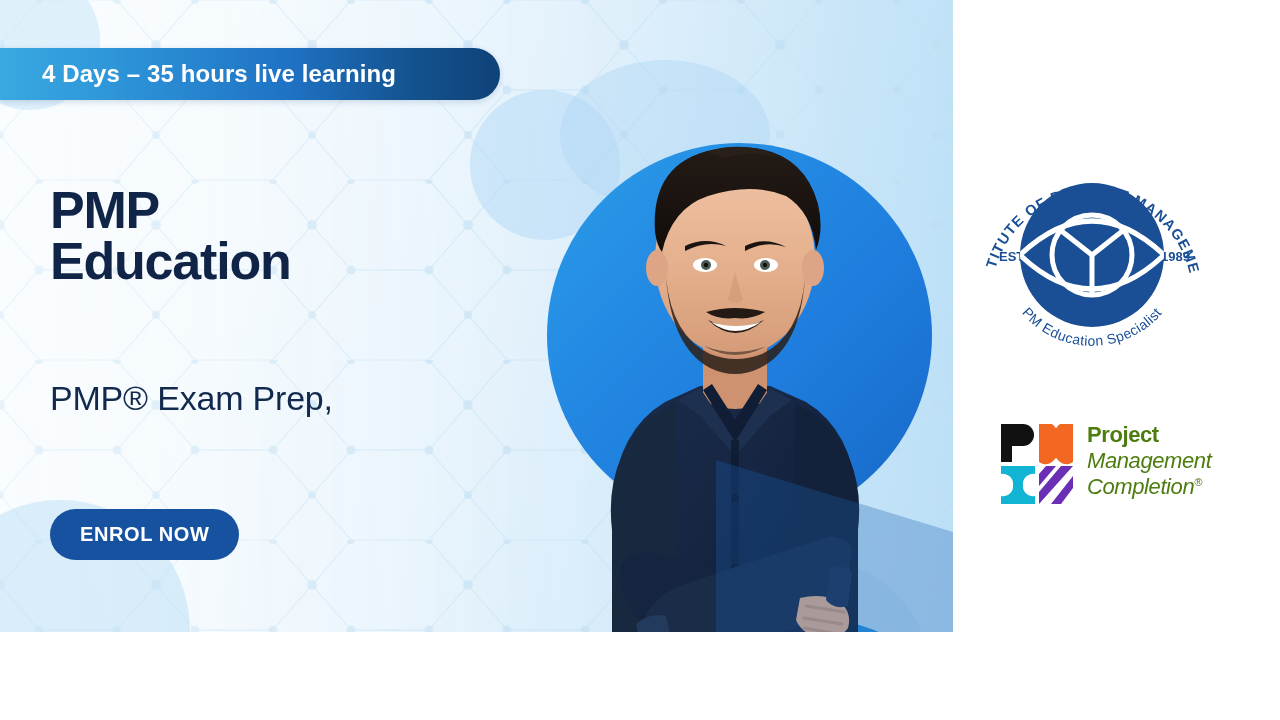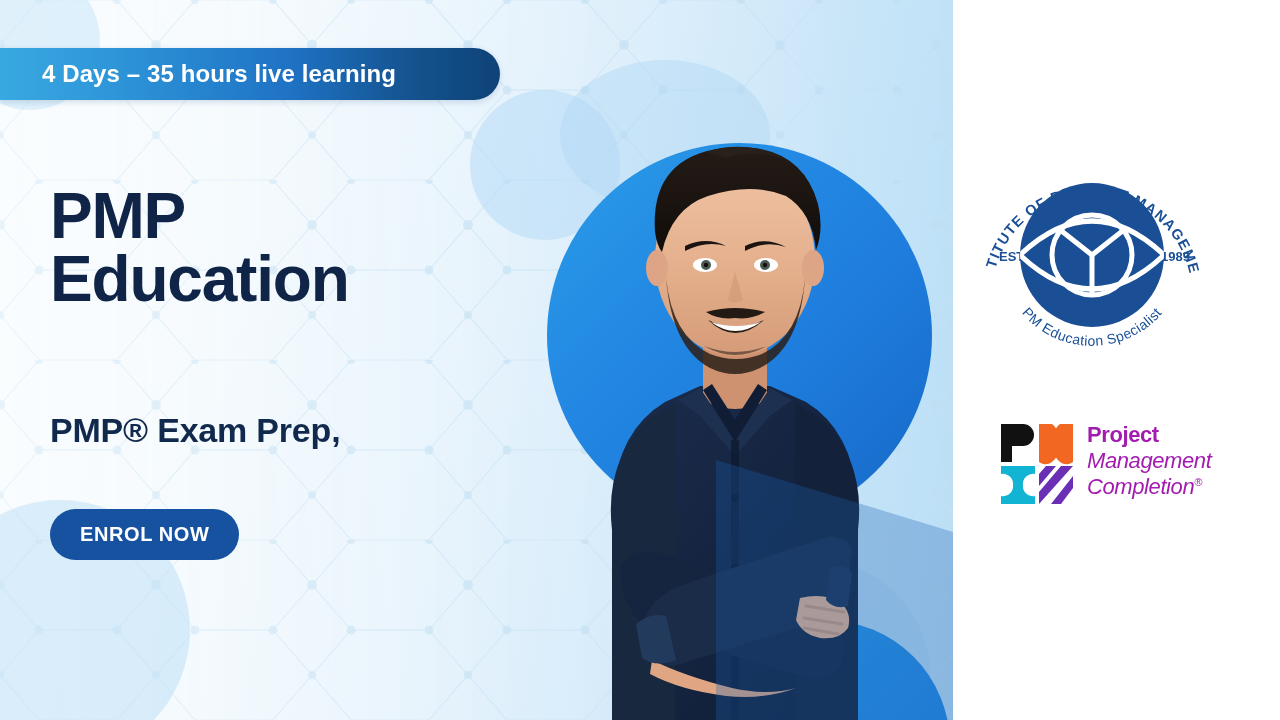--- a/index.html
+++ b/index.html
@@ -1,21 +1,21 @@
 <!DOCTYPE html>
 <html><head>
 <meta charset="utf-8">
 <style>
   * { margin:0; padding:0; box-sizing:border-box; }
   html, body {
     width:1280px; height:720px; overflow:hidden;
     font-family:"Liberation Sans", sans-serif;
     background:#ffffff;
   }
-  #stage { position:relative; width:1280px; height:720px; overflow:hidden; background:#ffffff; }
+  #stage { position:relative; width:1280px; height:632px; overflow:hidden; background:#ffffff; }
 
   
   .left-panel {
     position:absolute; left:0; top:0; width:953px; height:720px;
     background:linear-gradient(100deg,#f6fbfe 0%, #f2f9fd 22%, #e4f2fc 48%, #cfe8f9 70%, #bfe1f7 86%, #b8ddf5 100%);
     overflow:hidden;
   }
   .hexlayer { position:absolute; inset:0; opacity:.85; }
   .blob {
     position:absolute; border-radius:50%;
@@ -48,29 +48,28 @@
     box-shadow:0 2px 6px rgba(20,70,130,.18);
   }
   .duration-badge-label {
     color:#ffffff; font-size:24px; font-weight:bold;
     letter-spacing:.1px; padding-left:42px; white-space:nowrap;
   }
 
   
   .headline {
     position:absolute; left:50px; top:185px; width:470px;
-    color:#0f2447; font-size:64px; line-height:.98; font-weight:bold;
+    color:#0f2447; font-size:52px; line-height:.98; font-weight:bold;
     letter-spacing:-1.2px;
   }
   .headline-line { display:block; }
   .subhead {
     position:absolute; left:50px; top:378px; width:470px;
-    color:#11294c; font-size:34px; line-height:1.22; font-weight:bold;
+    color:#11294c; font-size:34px; line-height:1.22; font-weight:normal;
     letter-spacing:-.2px;
-    margin-top:32px;
   }
   .subhead-line { display:block; }
 
   
   .cta-button {
     position:absolute; left:50px; top:509px;
     height:51px; padding:6px 30px;
     display:flex; align-items:center; justify-content:center;
     background:#1752a0; border:none; border-radius:26px; cursor:pointer;
   }
@@ -91,21 +90,21 @@
   
   .right-panel {
     position:absolute; left:953px; top:0; width:327px; height:720px;
     background:#ffffff;
   }
   .ipm-logo { position:absolute; left:24px; top:143px; width:230px; height:205px; }
   .pmi-logo { position:absolute; left:48px; top:420px; width:205px; height:100px; }
   .pmi-mark { position:absolute; left:0; top:4px; width:72px; height:80px; }
   .pmi-text {
     position:absolute; left:86px; top:2px; width:150px;
-    color:#a21caf; font-size:22px; line-height:1.18; letter-spacing:-.4px;
+    color:#4d7c0f; font-size:22px; line-height:1.18; letter-spacing:-.4px;
   }
   .pmi-text .bold { font-weight:bold; display:block; }
   .pmi-text .reg { font-weight:normal; display:block;font-style:italic; }
   .pmi-text .reg sup { font-size:11px; }
 </style>
 </head>
 <body>
 
 <div id="stage">
 

